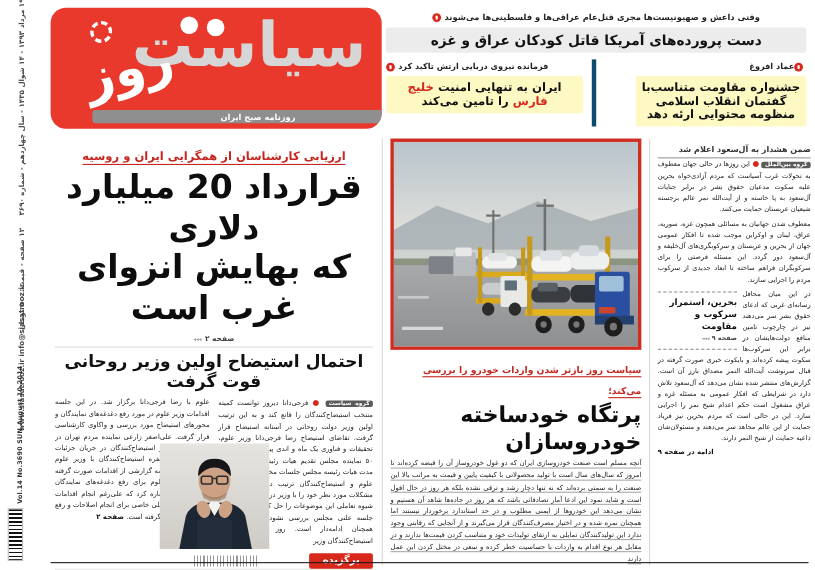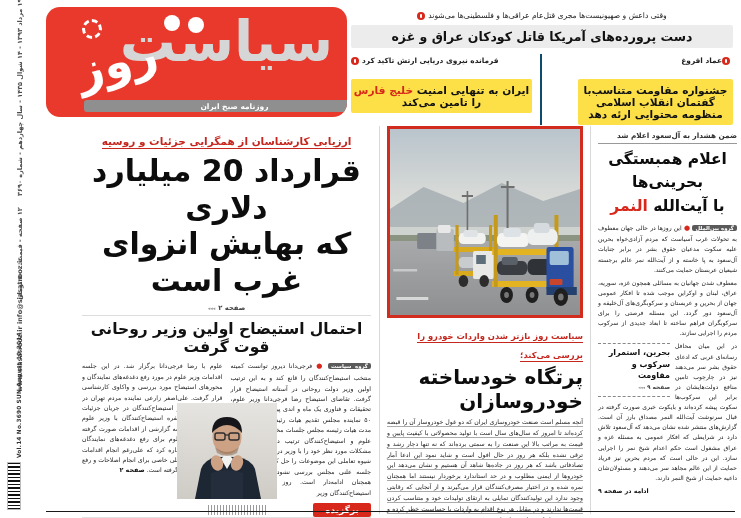--- a/index.html
+++ b/index.html
@@ -14,55 +14,55 @@
   .vtext.latin { font-size:5.8px; color:#333; letter-spacing:.2px; }
   .barcode { position:absolute; left:7px; top:462px; width:14px; height:48px;
     background:repeating-linear-gradient(180deg,#111 0 1.5px,#fff 1.5px 3.5px);
     border:1px solid #bbb; }
 
   .content { position:absolute; left:46px; top:0; width:695px; height:518px; padding-top:5px; }
 
   
   .top { display:flex; direction:rtl; height:118px; }
   .tophead { width:394px; padding:2px 8px 0 4px; }
-  .kickline { font-size:7.6px; font-weight:normal; color:#222; text-align:center; padding:4px 0 2px; }
+  .kickline { font-size:7.6px; font-weight:bold; color:#222; text-align:center; padding:4px 0 2px; }
   .badge { display:inline-block; width:8px; height:8px; border-radius:50%;
     background:#d8281c; vertical-align:middle; margin-right:3px; position:relative; }
   .badge::after { content:""; position:absolute; left:3px; top:2px; width:2px; height:4px;
     background:#fff; border-radius:1px; }
   .band { background:#ececec; font-weight:bold; color:#111; text-align:center;
     font-size:12.5px; padding:4px 2px; border-radius:2px; margin-top:3px; }
   .row2 { display:flex; direction:rtl; margin-top:6px; }
   .r2cell { }
   .r2cell.right { width:183px;padding-left:28px; }
   .r2cell.left { flex:1; border-left:none; margin-right:8px; padding-right:8px;
-    border-right:2px solid #0c4a6e; }
+    border-right:4px solid #0c4a6e; }
   .r2k { font-size:7.4px; font-weight:bold; color:#222; padding:2px 0; }
   .r2k.alignL { text-align:left; }
   .r2k.alignR { text-align:right; }
-  .r2band { background:#fde047; font-weight:bold; font-size:10.6px; text-align:center;
-    padding:5px 2px; border-radius:2px; margin-top:12px; color:#111; }
+  .r2band { background:#fef9c3; font-weight:bold; font-size:10.6px; text-align:center;
+    padding:5px 2px; border-radius:2px; margin-top:2px; color:#111; }
   .red { color:#d8281c; }
 
   
   .logo { width:301px; height:110px; background:#e8392c; border-radius:14px;
     position:relative; overflow:hidden; margin-top:2px; }
   .logo .w1 { position:absolute; right:14px; top:2px; font-size:56px; font-weight:bold;
     color:#d6d6d6; letter-spacing:-2px; }
   .logo .w2 { position:absolute; left:30px; top:28px; font-size:46px; font-weight:bold;
     color:#fff; transform:rotate(-14deg); }
   .logo .sun { position:absolute; left:36px; top:12px; width:20px; height:20px;
     border-radius:50%; border:3px dashed #fff; }
   .logo .dot { position:absolute; width:16px; height:16px; border-radius:50%; background:#fff; }
   .logo .tag { position:absolute; left:38px; bottom:5px; font-size:7.5px; font-weight:bold; color:#fff; }
 
   
   .cols { display:flex; direction:rtl; height:388px; margin-top:3px; }
   .col-bah { width:150px; padding:0 4px 0 7px; }
-  .col-cars { width:212px; padding:0 7px; border-left:1px solid #d9d9d9; border-right:1px solid #d9d9d9; }
+  .col-cars { width:244px; padding:0 7px; border-left:1px solid #d9d9d9; border-right:1px solid #d9d9d9; }
   .col-main { width:301px; padding:0 8px 0 4px; }
   .botrule { position:absolute; left:46px; bottom:6px; width:689px; height:0; border-top:1.5px solid #1a1a1a; }
 
   
   .lead-kick { text-align:center; margin-top:4px; }
   .lead-kick span { font-size:10.5px; font-weight:bold; color:#c5271f;
     border-bottom:1px solid #c5271f; padding-bottom:1px; }
   .lead-h { font-size:30px; line-height:1.22; font-weight:bold; color:#0d0d0d;
     text-align:center; margin-top:4px; }
   .pageref { text-align:center; font-size:6.8px; font-weight:bold; color:#444; margin:5px 0 3px; }
@@ -157,25 +157,20 @@
         <span class="w1">سیاست</span>
         <span class="w2">روز</span>
         <span class="tag">روزنامه صبح ایران</span>
       </div>
     </div>
 
     <div class="cols">
 
       <div class="col-bah">
         <div class="bah-kick">ضمن هشدار به آل‌سعود اعلام شد</div>
-        <div class="bah-h">
-          <span>اعلام همبستگی</span><br>
-          <span>بحرینی‌ها</span><br>
-          <span>با آیت‌الله </span><span class="red">النمر</span>
-        </div>
         <div class="bah-body">
           <p><span class="glabel">گروه بین‌الملل</span><span class="rdot"> ● </span><span>این روزها در حالی جهان معطوف به تحولات غرب آسیاست که مردم آزادی‌خواه بحرین علیه سکوت مدعیان حقوق بشر در برابر جنایات آل‌سعود به پا خاسته و از آیت‌الله نمر عالم برجسته شیعیان عربستان حمایت می‌کنند.</span></p>
           <p>معطوف شدن جهانیان به مسائلی همچون غزه، سوریه، عراق، لبنان و اوکراین موجب شده تا افکار عمومی جهان از بحرین و عربستان و سرکوبگری‌های آل‌خلیفه و آل‌سعود دور گردد. این مسئله فرصتی را برای سرکوبگران فراهم ساخته تا ابعاد جدیدی از سرکوب مردم را اجرایی سازند.</p>
           <div class="inset">
             <div class="it">بحرین، استمرار سرکوب و مقاومت</div>
             <div class="ip">صفحه ۹</div>
           </div>
           <p>در این میان محافل رسانه‌ای غربی که ادعای حقوق بشر سر می‌دهند نیز در چارچوب تامین منافع دولت‌هایشان در برابر این سرکوب‌ها سکوت پیشه کرده‌اند و بایکوت خبری صورت گرفته در قبال سرنوشت آیت‌الله النمر مصداق بارز آن است. گزارش‌های منتشر شده نشان می‌دهد که آل‌سعود تلاش دارد در شرایطی که افکار عمومی به مسئله غزه و عراق مشغول است حکم اعدام شیخ نمر را اجرایی سازد. این در حالی است که مردم بحرین نیز فریاد حمایت از این عالم مجاهد سر می‌دهند و مسئولان‌شان داعیه حمایت از شیخ النمر دارند.</p>
           <div class="cont">ادامه در صفحه ۹</div>
         </div>
@@ -248,21 +243,21 @@
             </g>
           </svg>
         </div>
         <div class="cars-kick"><span>سیاست روز بازتر شدن واردات خودرو را بررسی می‌کند؛</span></div>
         <div class="cars-h">پرتگاه خودساخته خودروسازان</div>
         <div class="cars-lead">آنچه مسلم است صنعت خودروسازی ایران که دو غول خودروساز آن را قبضه کرده‌اند تا امروز که سال‌های سال است با تولید محصولاتی با کیفیت پایین و قیمت به مراتب بالا این صنعت را به سمتی برده‌اند که نه تنها دچار رشد و ترقی نشده بلکه هر روز در حال افول است و شاید نمود این ادعا آمار تصادفاتی باشد که هر روز در جاده‌ها شاهد آن هستیم و نشان می‌دهد این خودروها از ایمنی مطلوب و در حد استاندارد برخوردار نیستند اما همچنان نمره شده و در اختیار مصرف‌کنندگان قرار می‌گیرند و از آنجایی که رقابتی وجود ندارد این تولیدکنندگان تمایلی به ارتقای تولیدات خود و متناسب کردن قیمت‌ها ندارند و در مقابل هر نوع اقدام به واردات با حساسیت خطر کرده و سعی در مختل کردن این عمل دارند</div>
 
       </div>
 
       <div class="col-main">
-        <div class="lead-kick"><span>ارزیابی کارشناسان از همگرایی جزئیات و روسیه</span></div>
+        <div class="lead-kick"><span>ارزیابی کارشناسان از همگرایی ایران و روسیه</span></div>
         <div class="lead-h">
           <span>قرارداد 20 میلیارد دلاری</span><br>
           <span>که بهایش انزوای غرب است</span>
         </div>
         <div class="pageref">صفحه ۲</div>
         <div class="thinhr"></div>
         <div class="imp-h">احتمال استیضاح اولین وزیر روحانی قوت گرفت</div>
         <div class="body2col">
           <div class="bcol">
             <span class="glabel">گروه سیاست</span><span class="rdot"> ● </span><span>فرجی‌دانا دیروز توانست کمیته منتخب استیضاح‌کنندگان را قانع کند و به این ترتیب اولین وزیر دولت روحانی در آستانه استیضاح قرار گرفت. تقاضای استیضاح رضا فرجی‌دانا وزیر علوم، تحقیقات و فناوری یک ماه و اندی پیش از سوی حدود ۵۰ نماینده مجلس تقدیم هیات رئیسه شد. طی این مدت هیات رئیسه مجلس جلسات مختلفی را میان وزیر علوم و استیضاح‌کنندگان ترتیب داد تا دغدغه‌ها و مشکلات مورد نظر خود را با وزیر در میان بگذارند و به شیوه تعاملی این موضوعات را حل کنند تا استیضاح در جلسه علنی مجلس بررسی نشود اما گویا مسئله همچنان ادامه‌دار است. روز گذشته نشست استیضاح‌کنندگان وزیر</span>

